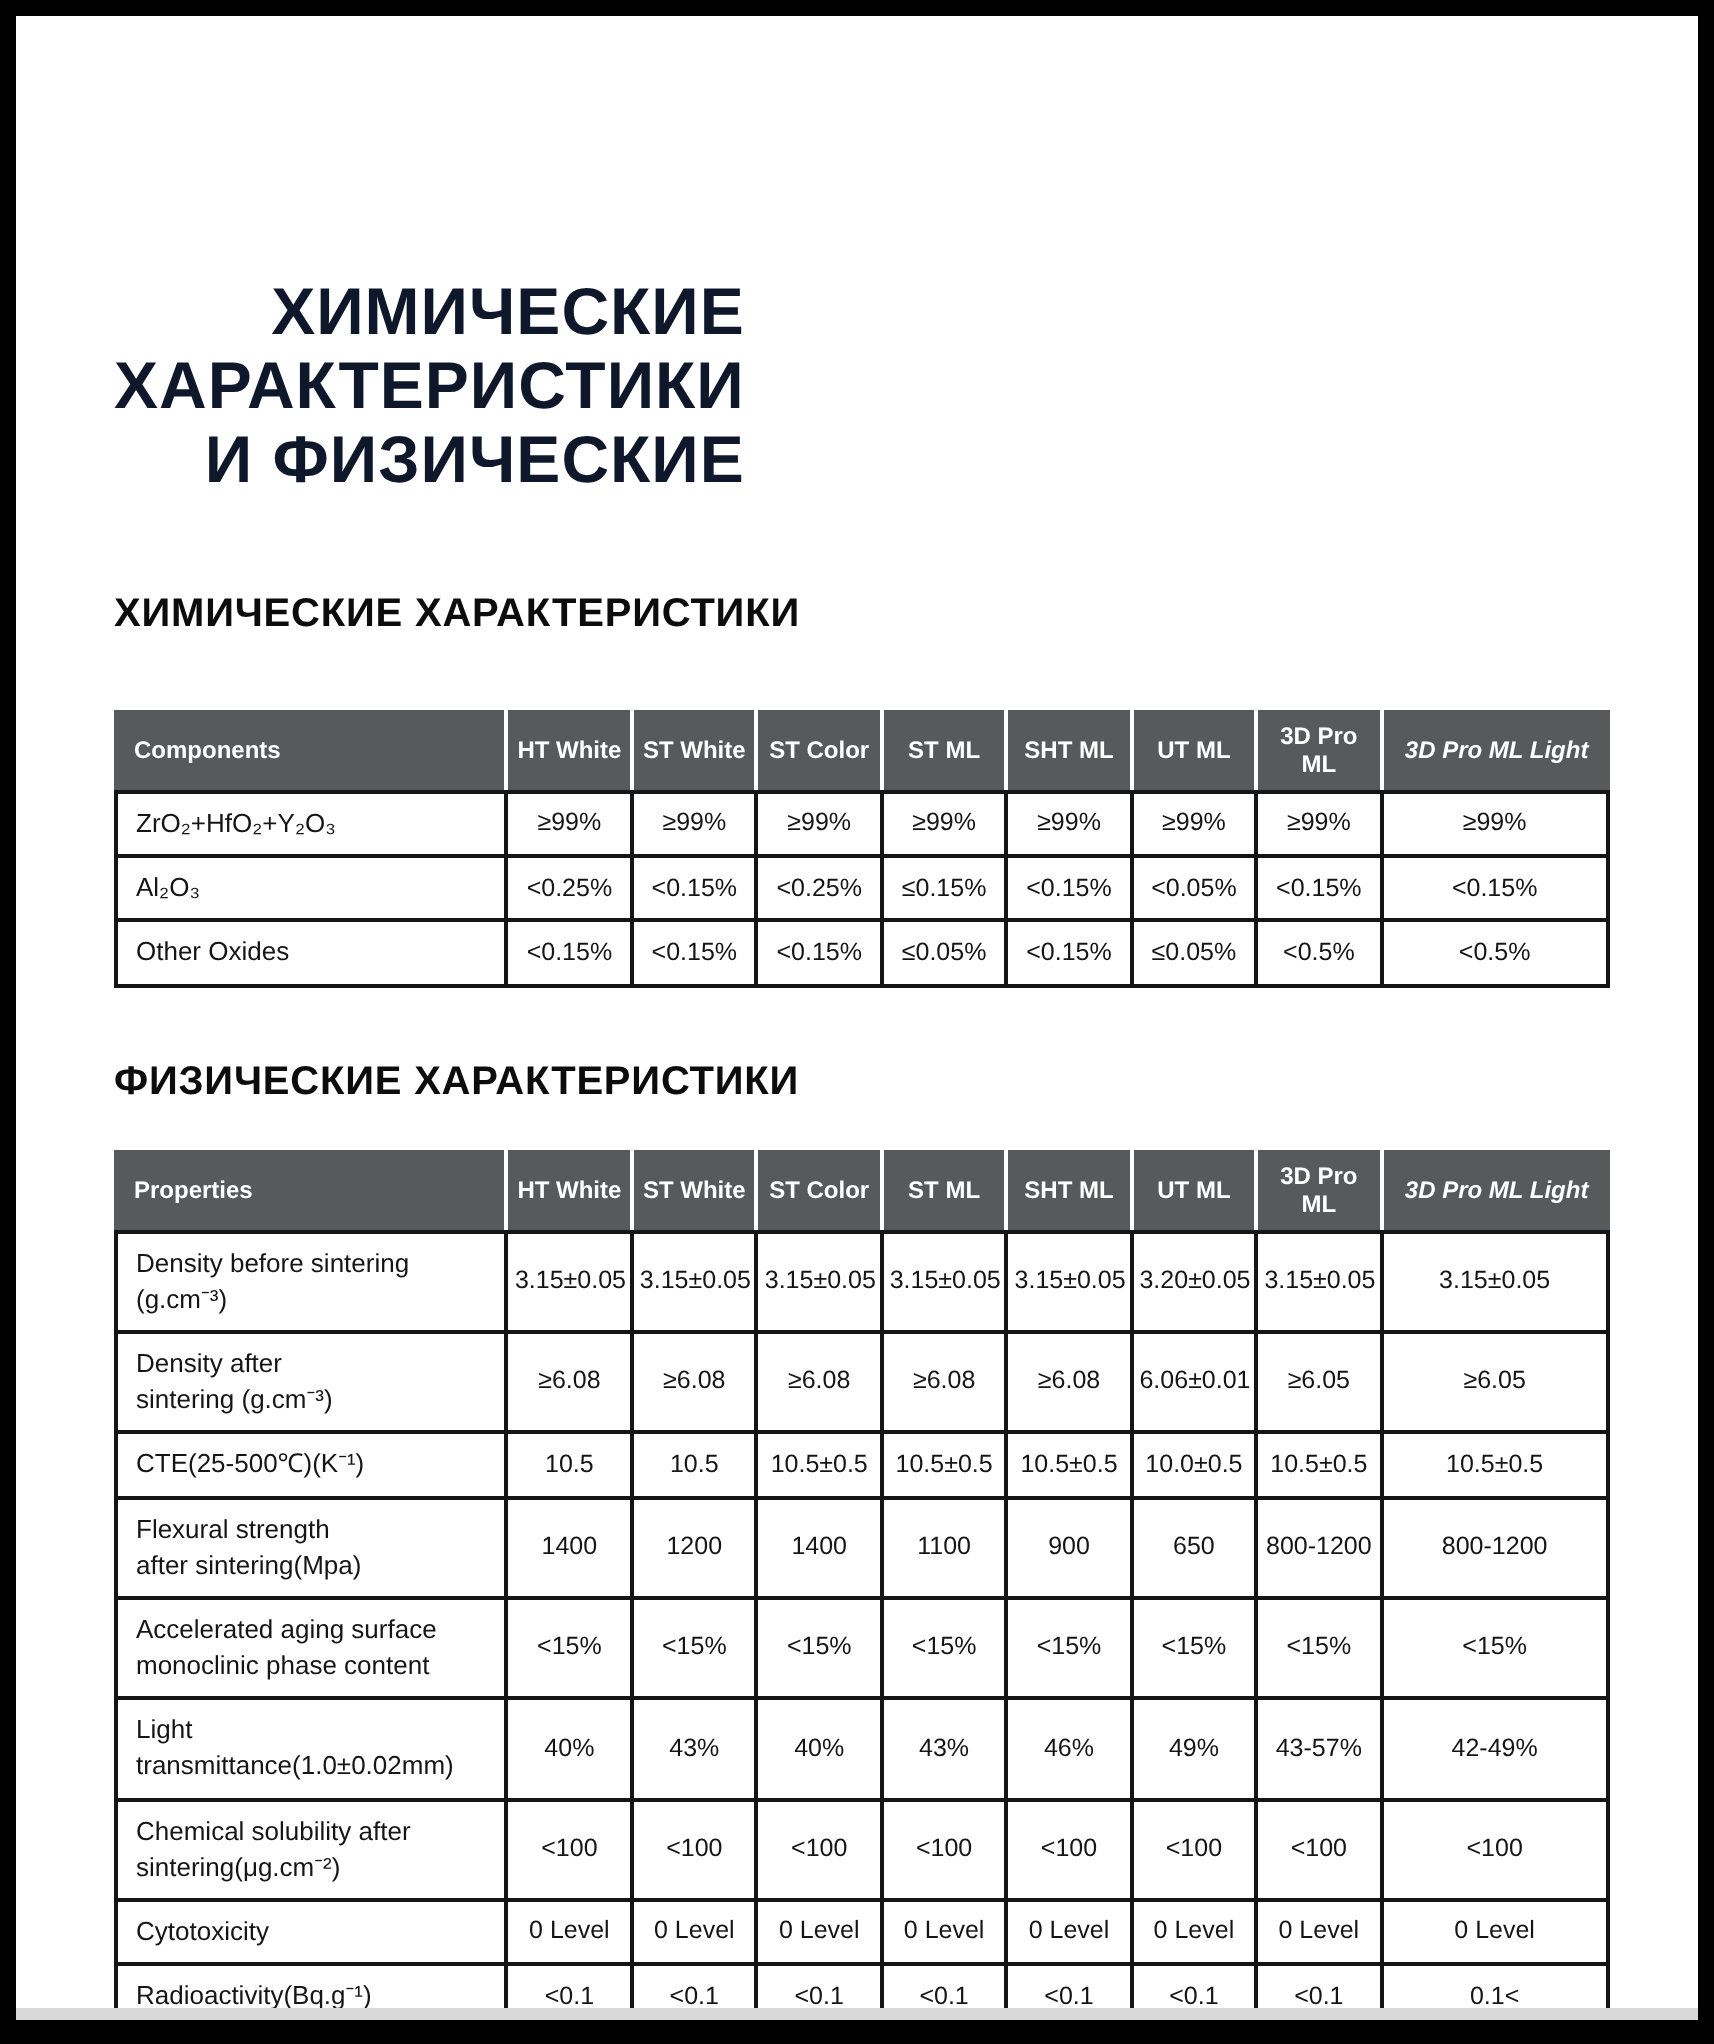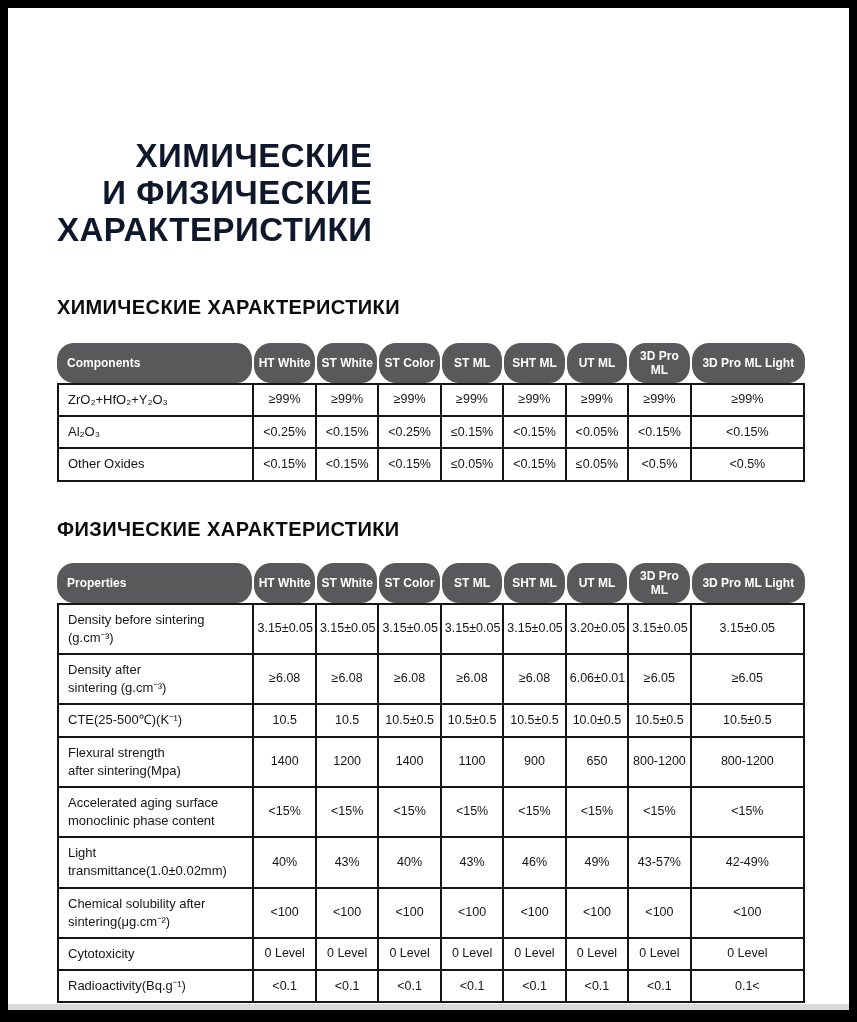--- a/index.html
+++ b/index.html
@@ -40,38 +40,37 @@
     color:#0f172a;
   }
 
   
   h2.section-title {
     font-size:20px;
     font-weight:800;
     letter-spacing:0.4px;
     color:#0c0c0c;
   }
-  .chem-title { margin-top:46px; margin-bottom:24px; }
+  .chem-title { margin-top:46px; margin-bottom:36px; }
   .phys-title { margin-top:36px; margin-bottom:22px; }
 
   
   table { width:100%; border-collapse:separate; border-spacing:0; table-layout:fixed; }
   thead th {
     background:var(--header-gray, #58595b);
     color:#fff;
     font-size:12px;
     font-weight:700;
     padding:6px 2px;
     border-right:2px solid #fff;
     text-align:center;
     vertical-align:middle;
-    border-radius:17px;
   }
   thead th:first-child { text-align:left; padding-left:10px; }
-  thead th:last-child { border-right:none; }
+  thead th:last-child { border-right:none;font-style:italic; }
   tbody td {
     border-right:2px solid #151515;
     border-bottom:2px solid #151515;
     background:#fff;
     color:#151515;
     font-size:12.5px;
     text-align:center;
     vertical-align:middle;
     padding:6px 3px;
     line-height:1.4;
@@ -86,22 +85,22 @@
   col.c-wide  { width:15.15%; }
 </style>
 </head>
 <body>
 
 <div class="page">
 
   <div class="top-row">
     <h1 class="main-title">
       <div>ХИМИЧЕСКИЕ</div>
+      <div>ХАРАКТЕРИСТИКИ</div>
       <div>И ФИЗИЧЕСКИЕ</div>
-      <div>ХАРАКТЕРИСТИКИ</div>
     </h1>
   </div>
 
   <section>
     <h2 class="section-title chem-title">ХИМИЧЕСКИЕ ХАРАКТЕРИСТИКИ</h2>
     <table>
       <colgroup>
         <col class="c-label">
           <col class="c-std">
           <col class="c-std">

